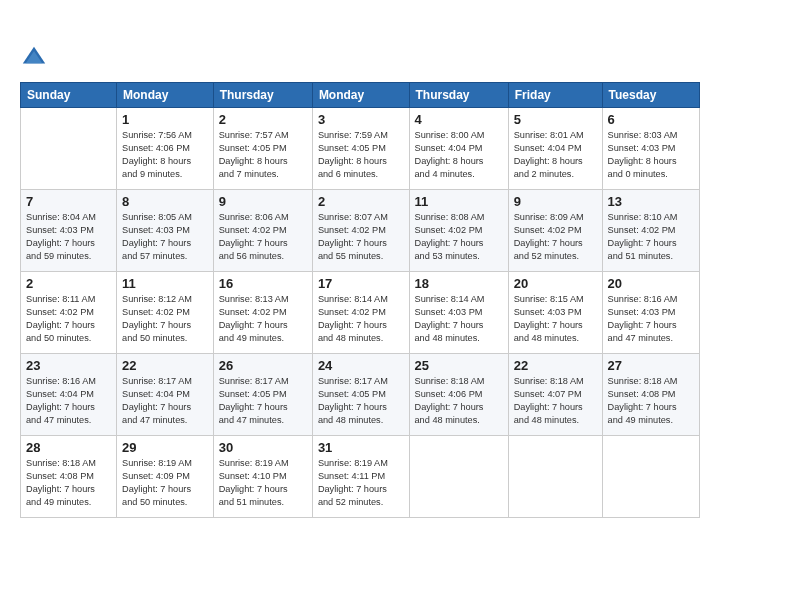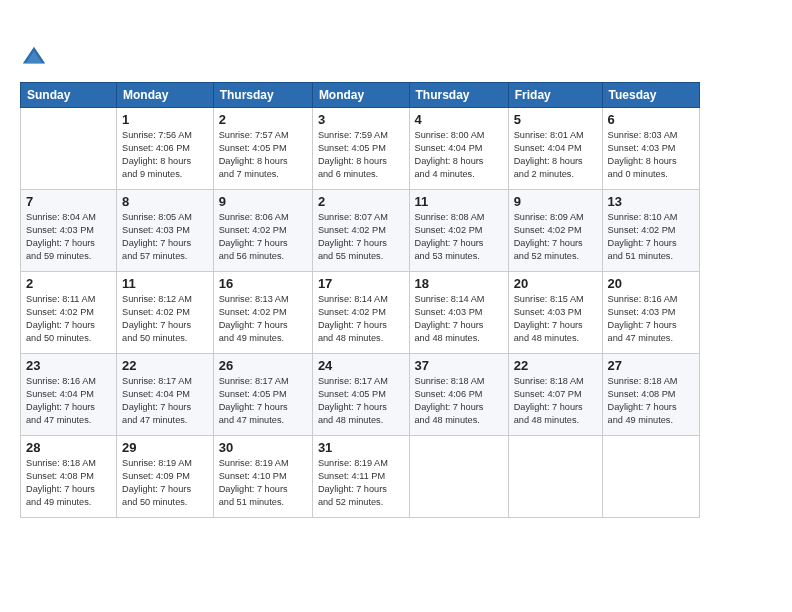--- a/index.html
+++ b/index.html
@@ -224,21 +224,21 @@
           </td>
           <td>
             <div class="day-num">26</div>
             <div class="day-info">Sunrise: 8:17 AM<br>Sunset: 4:05 PM<br>Daylight: 7 hours<br>and 47 minutes.</div>
           </td>
           <td>
             <div class="day-num">24</div>
             <div class="day-info">Sunrise: 8:17 AM<br>Sunset: 4:05 PM<br>Daylight: 7 hours<br>and 48 minutes.</div>
           </td>
           <td>
-            <div class="day-num">37</div>
+            <div class="day-num">25</div>
             <div class="day-info">Sunrise: 8:18 AM<br>Sunset: 4:06 PM<br>Daylight: 7 hours<br>and 48 minutes.</div>
           </td>
           <td>
             <div class="day-num">22</div>
             <div class="day-info">Sunrise: 8:18 AM<br>Sunset: 4:07 PM<br>Daylight: 7 hours<br>and 48 minutes.</div>
           </td>
           <td>
             <div class="day-num">27</div>
             <div class="day-info">Sunrise: 8:18 AM<br>Sunset: 4:08 PM<br>Daylight: 7 hours<br>and 49 minutes.</div>
           </td>

